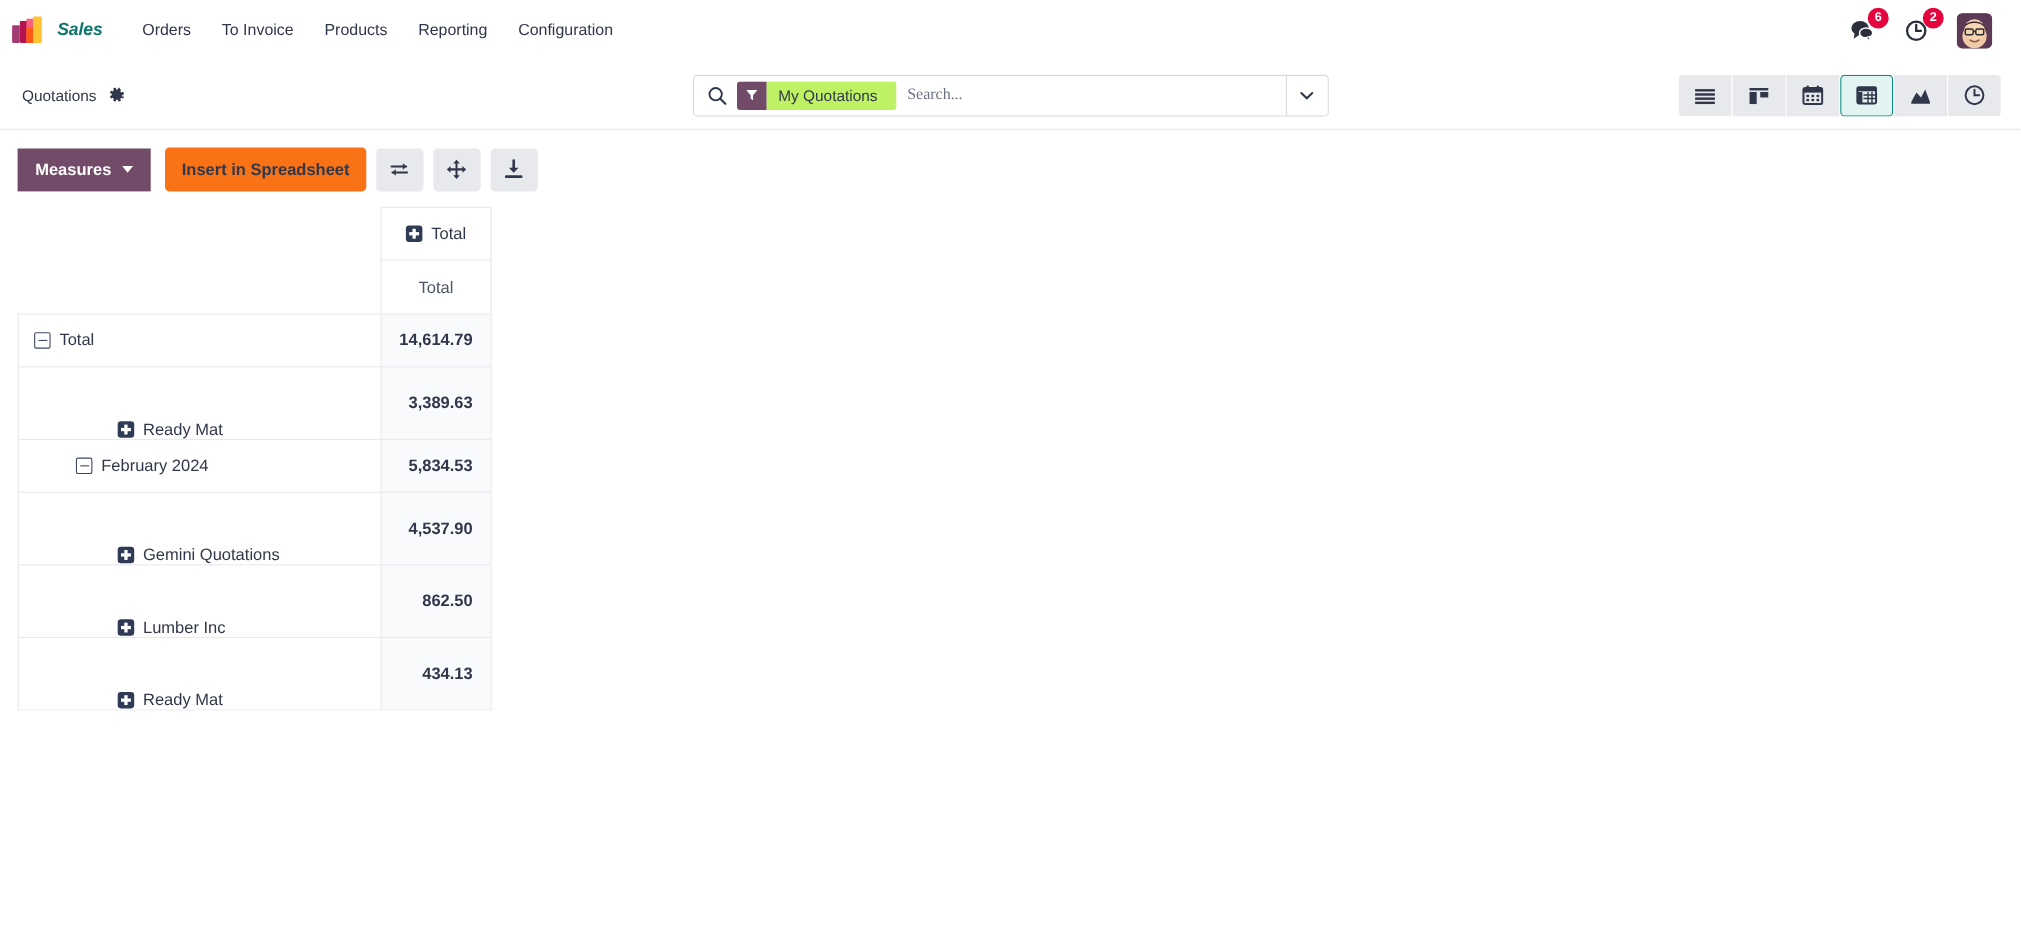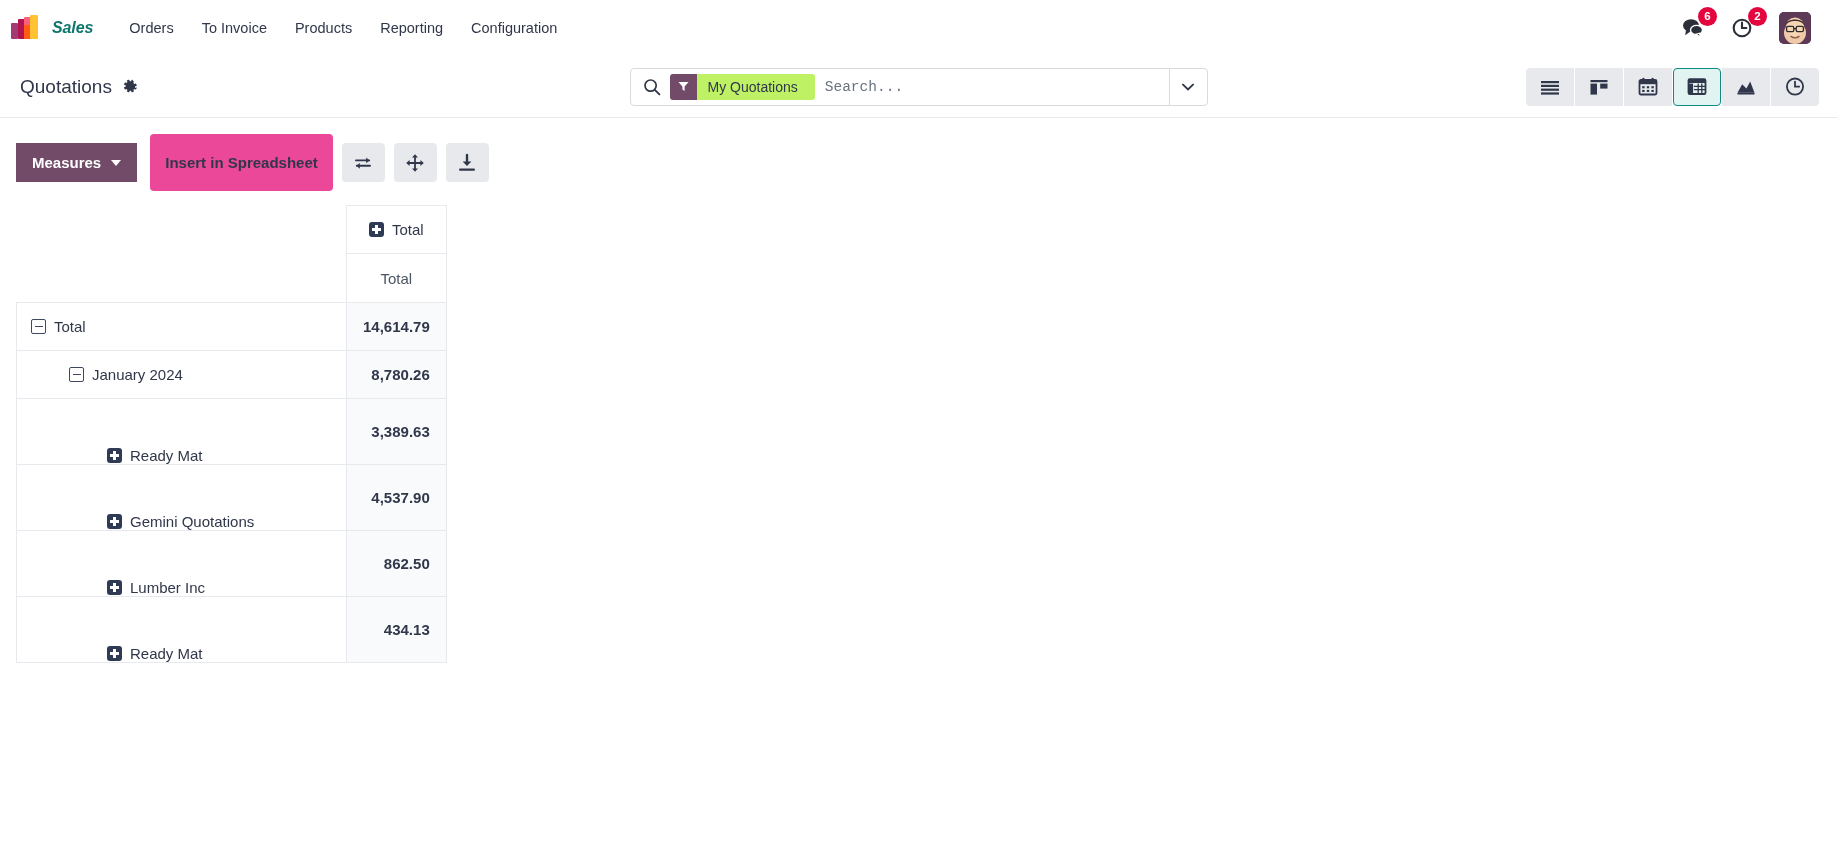--- a/index.html
+++ b/index.html
@@ -117,21 +117,21 @@
     align-items: center;
     padding: 0 18px 0 20px;
     position: relative;
   }
   .breadcrumb {
     display: flex;
     align-items: center;
     gap: 10px;
   }
   .bc-title {
-    font-size: 19px;
+    font-size: 14px;
     color: #31374a;
     font-weight: 400;
   }
   .gear-icon {
     cursor: pointer;
     display: inline-flex;
     align-items: center;
     color: #31374a;
   }
 
@@ -176,21 +176,21 @@
     display: flex;
     align-items: center;
     padding: 0 17px 0 11px;
     white-space: nowrap;
   }
   .search-input {
     flex: 1;
     border: none;
     outline: none;
     font-size: 14.5px;
-    font-family: Liberation Mono, monospace;
+    font-family: Liberation Serif, serif;
     color: #3b82f6;
     background: transparent;
     height: 100%;
     padding: 0 4px;
   }
   .search-input::placeholder { color: #6b7280; }
   .search-toggle {
     width: 38px;
     height: 100%;
     border-left: 1px solid #d7dade;
@@ -251,28 +251,28 @@
     cursor: pointer;
   }
   .caret-down {
     width: 0; height: 0;
     border-left: 5px solid transparent;
     border-right: 5px solid transparent;
     border-top: 6px solid #ffffff;
     display: block;
   }
   .btn-light {
-    background: #ec4899;
+    background: #f97316;
     color: #31374a;
     border: none;
     border-radius: 4px;
     font-size: 15px;
     font-weight: 700;
     font-family: "Liberation Sans", sans-serif;
-    height: 57px;
+    height: 40px;
     padding: 0 15px;
     display: flex;
     align-items: center;
     cursor: pointer;
     margin-left: 13px;
   }
   .btn-icon {
     background: #e7e9ed;
     border: none;
     border-radius: 4px;
@@ -575,41 +575,41 @@
       <tr>
         <td class="row-head">
           <span class="row-label-inner indent-1">
             <span class="tgl minus"></span>
             <span>Total</span>
           </span>
         </td>
         <td class="row-val">14,614.79</td>
       </tr>
 
-      <tr>
-        <td class="row-head">
-          <span class="row-label-inner indent-2">
-            <span class="tgl minus"></span>
-            <span>January 2024</span>
-          </span>
-        </td>
-        <td class="row-val">8,780.26</td>
-      </tr>
 
       <tr>
         <td class="row-head">
           <span class="row-label-inner indent-3">
             <span class="tgl plus"></span>
             <span>Ready Mat</span>
           </span>
         </td>
         <td class="row-val">3,389.63</td>
       </tr>
 
 
+      <tr>
+        <td class="row-head">
+          <span class="row-label-inner indent-2">
+            <span class="tgl minus"></span>
+            <span>February 2024</span>
+          </span>
+        </td>
+        <td class="row-val">5,834.53</td>
+      </tr>
 
       <tr>
         <td class="row-head">
           <span class="row-label-inner indent-3">
             <span class="tgl plus"></span>
             <span>Gemini Quotations</span>
           </span>
         </td>
         <td class="row-val">4,537.90</td>
       </tr>

